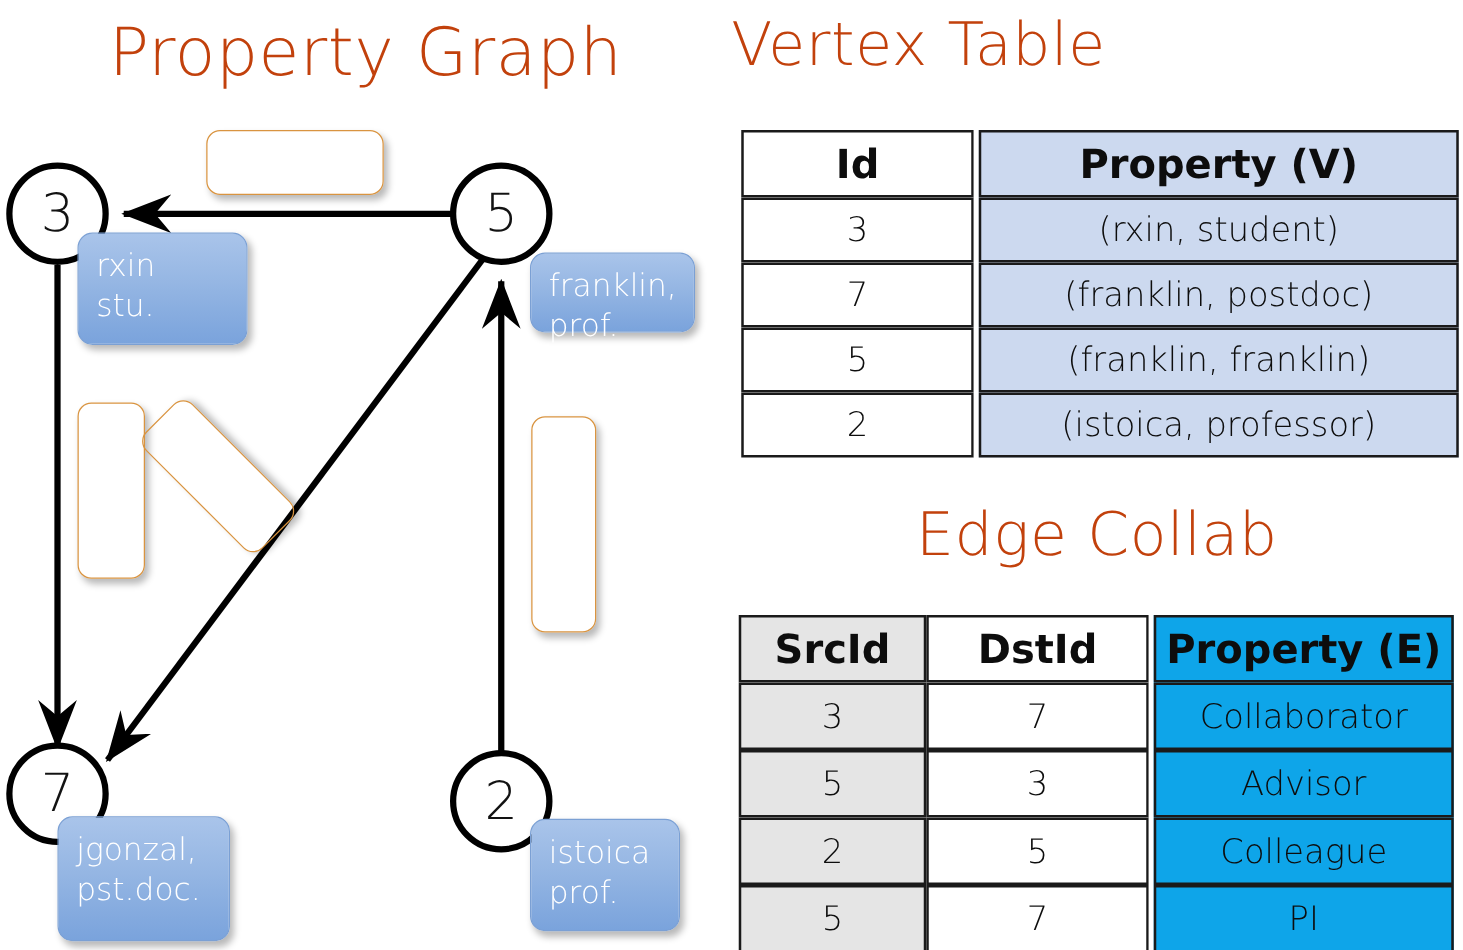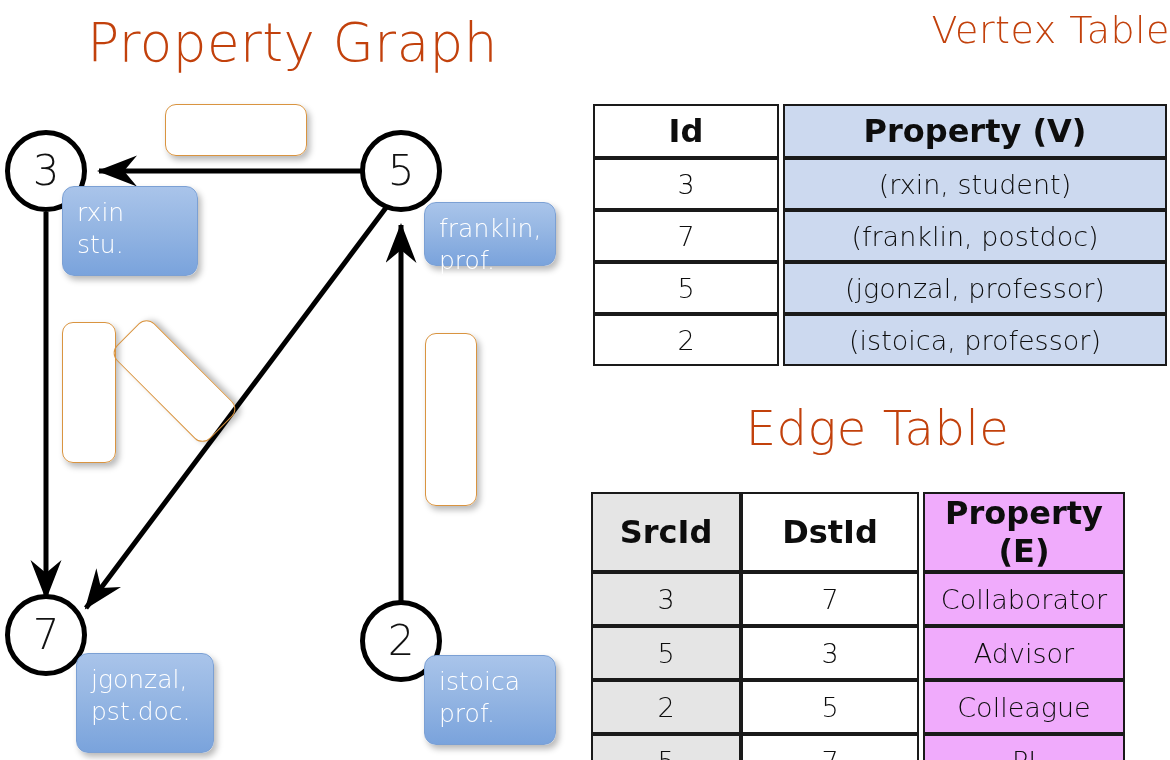--- a/index.html
+++ b/index.html
@@ -27,22 +27,22 @@
   }
   #title-property-graph {
     left: 0; top: 12px;
     width: 585px;
     text-align: center;
     font-size: 53px;
   }
   #title-vertex-table {
     left: 585px; top: 8px;
     width: 585px;
-    text-align: right;
-    font-size: 38px;
+    text-align: left;
+    font-size: 48px;
   }
   #title-edge-table {
     left: 585px; top: 400px;
     width: 585px;
     text-align: center;
     font-size: 48px;
   }
 
   
   #graph-panel {
@@ -166,30 +166,30 @@
   #vertex-table .c-id  { width: 186px; height: 52px; background: #ffffff; }
   #vertex-table .c-prop{ width: 384px; height: 52px; background: #ccd9ef; }
   #vertex-table tr.hdr .c-id   { height: 54px; }
   #vertex-table tr.hdr .c-prop { height: 54px; }
 
   #edge-table {
     left: 591px; top: 492px;
   }
   #edge-table .c-src { width: 150px; height: 54px; background: #e5e5e5; }
   #edge-table .c-dst { width: 178px; height: 54px; background: #ffffff; }
-  #edge-table .c-prop{ width: 202px; height: 54px; background: #f0abfc; }
+  #edge-table .c-prop{ width: 240px; height: 54px; background: #0ea5e9; }
 
   .gap-col { width: 4px; border: none !important; background: #ffffff !important; }
 </style>
 </head>
 <body>
 
 <div class="title" id="title-property-graph">Property Graph</div>
 <div class="title" id="title-vertex-table">Vertex Table</div>
-<div class="title" id="title-edge-table">Edge Table</div>
+<div class="title" id="title-edge-table">Edge Collab</div>
 
 <div id="graph-panel">
 
   <svg id="graph-edges" viewBox="0 0 585 760" xmlns="http://www.w3.org/2000/svg">
     <defs>
       <marker id="arrowhead" markerWidth="9" markerHeight="9" refX="7.6" refY="3.1" orient="auto" markerUnits="strokeWidth">
         <path d="M0,0 L8,3.1 L0,6.2 L2.6,3.1 z" fill="#000000"></path>
       </marker>
     </defs>
 
@@ -216,25 +216,25 @@
     </div>
 
   <div class="prop-box" style="left:62px; top:186px; width:136px; height:90px;">
     <span class="line">rxin</span>
     <span class="line">stu.</span>
   </div>
   <div class="prop-box" style="left:424px; top:202px; width:132px; height:64px;">
     <span class="line">franklin,</span>
     <span class="line">prof.</span>
   </div>
-  <div class="prop-box" style="left:76px; top:653px; width:138px; height:100px;">
+  <div class="prop-box" style="left:46px; top:653px; width:138px; height:100px;">
     <span class="line">jgonzal,</span>
     <span class="line">pst.doc.</span>
   </div>
-  <div class="prop-box" style="left:424px; top:655px; width:132px; height:90px;">
+  <div class="prop-box" style="left:424px; top:655px; width:120px; height:90px;">
     <span class="line">istoica</span>
     <span class="line">prof.</span>
   </div>
 
   <div class="edge-label" id="label-advisor">
     <span class="txt">Advisor</span>
   </div>
   <div class="edge-label" id="label-collab">
     <span class="txt">Collab.</span>
   </div>
@@ -260,21 +260,21 @@
       <td class="c-prop">(rxin, student)</td>
     </tr>
     <tr>
       <td class="c-id">7</td>
       <td class="gap-col"></td>
       <td class="c-prop">(franklin, postdoc)</td>
     </tr>
     <tr>
       <td class="c-id">5</td>
       <td class="gap-col"></td>
-      <td class="c-prop">(jgonzal, professor)</td>
+      <td class="c-prop">(franklin, franklin)</td>
     </tr>
     <tr>
       <td class="c-id">2</td>
       <td class="gap-col"></td>
       <td class="c-prop">(istoica, professor)</td>
     </tr>
   </tbody>
 </table>
 
 <table class="data-table" id="edge-table">

